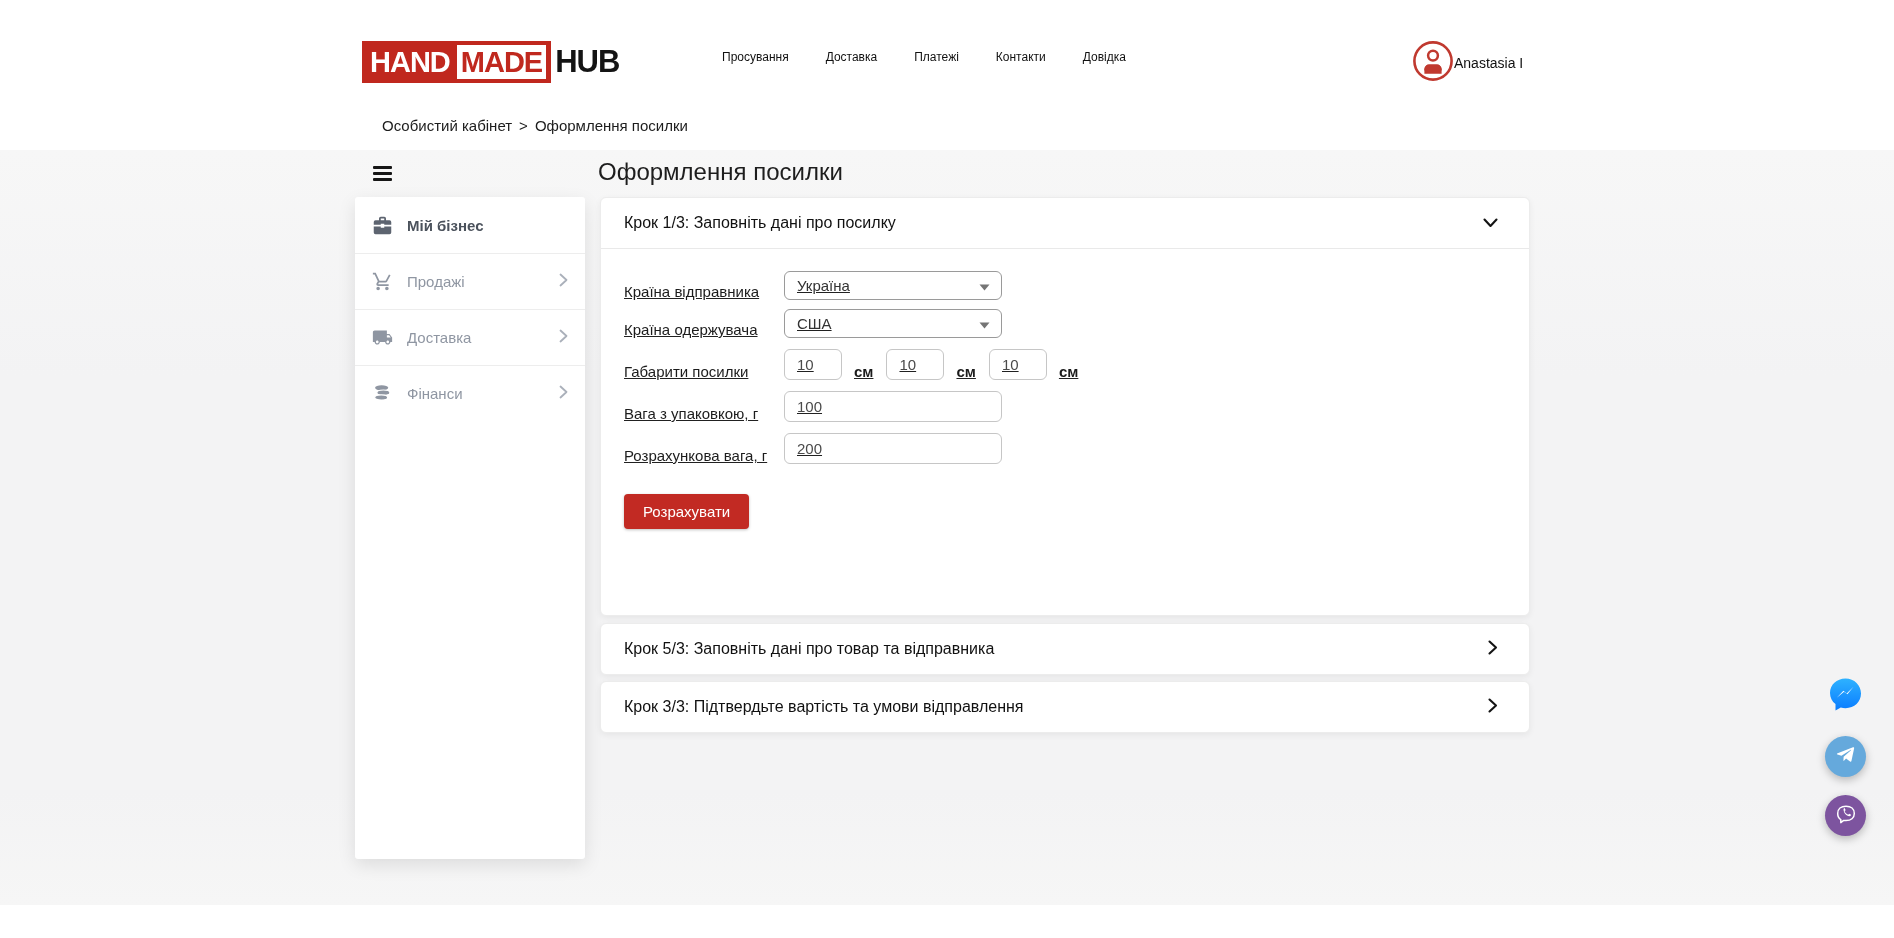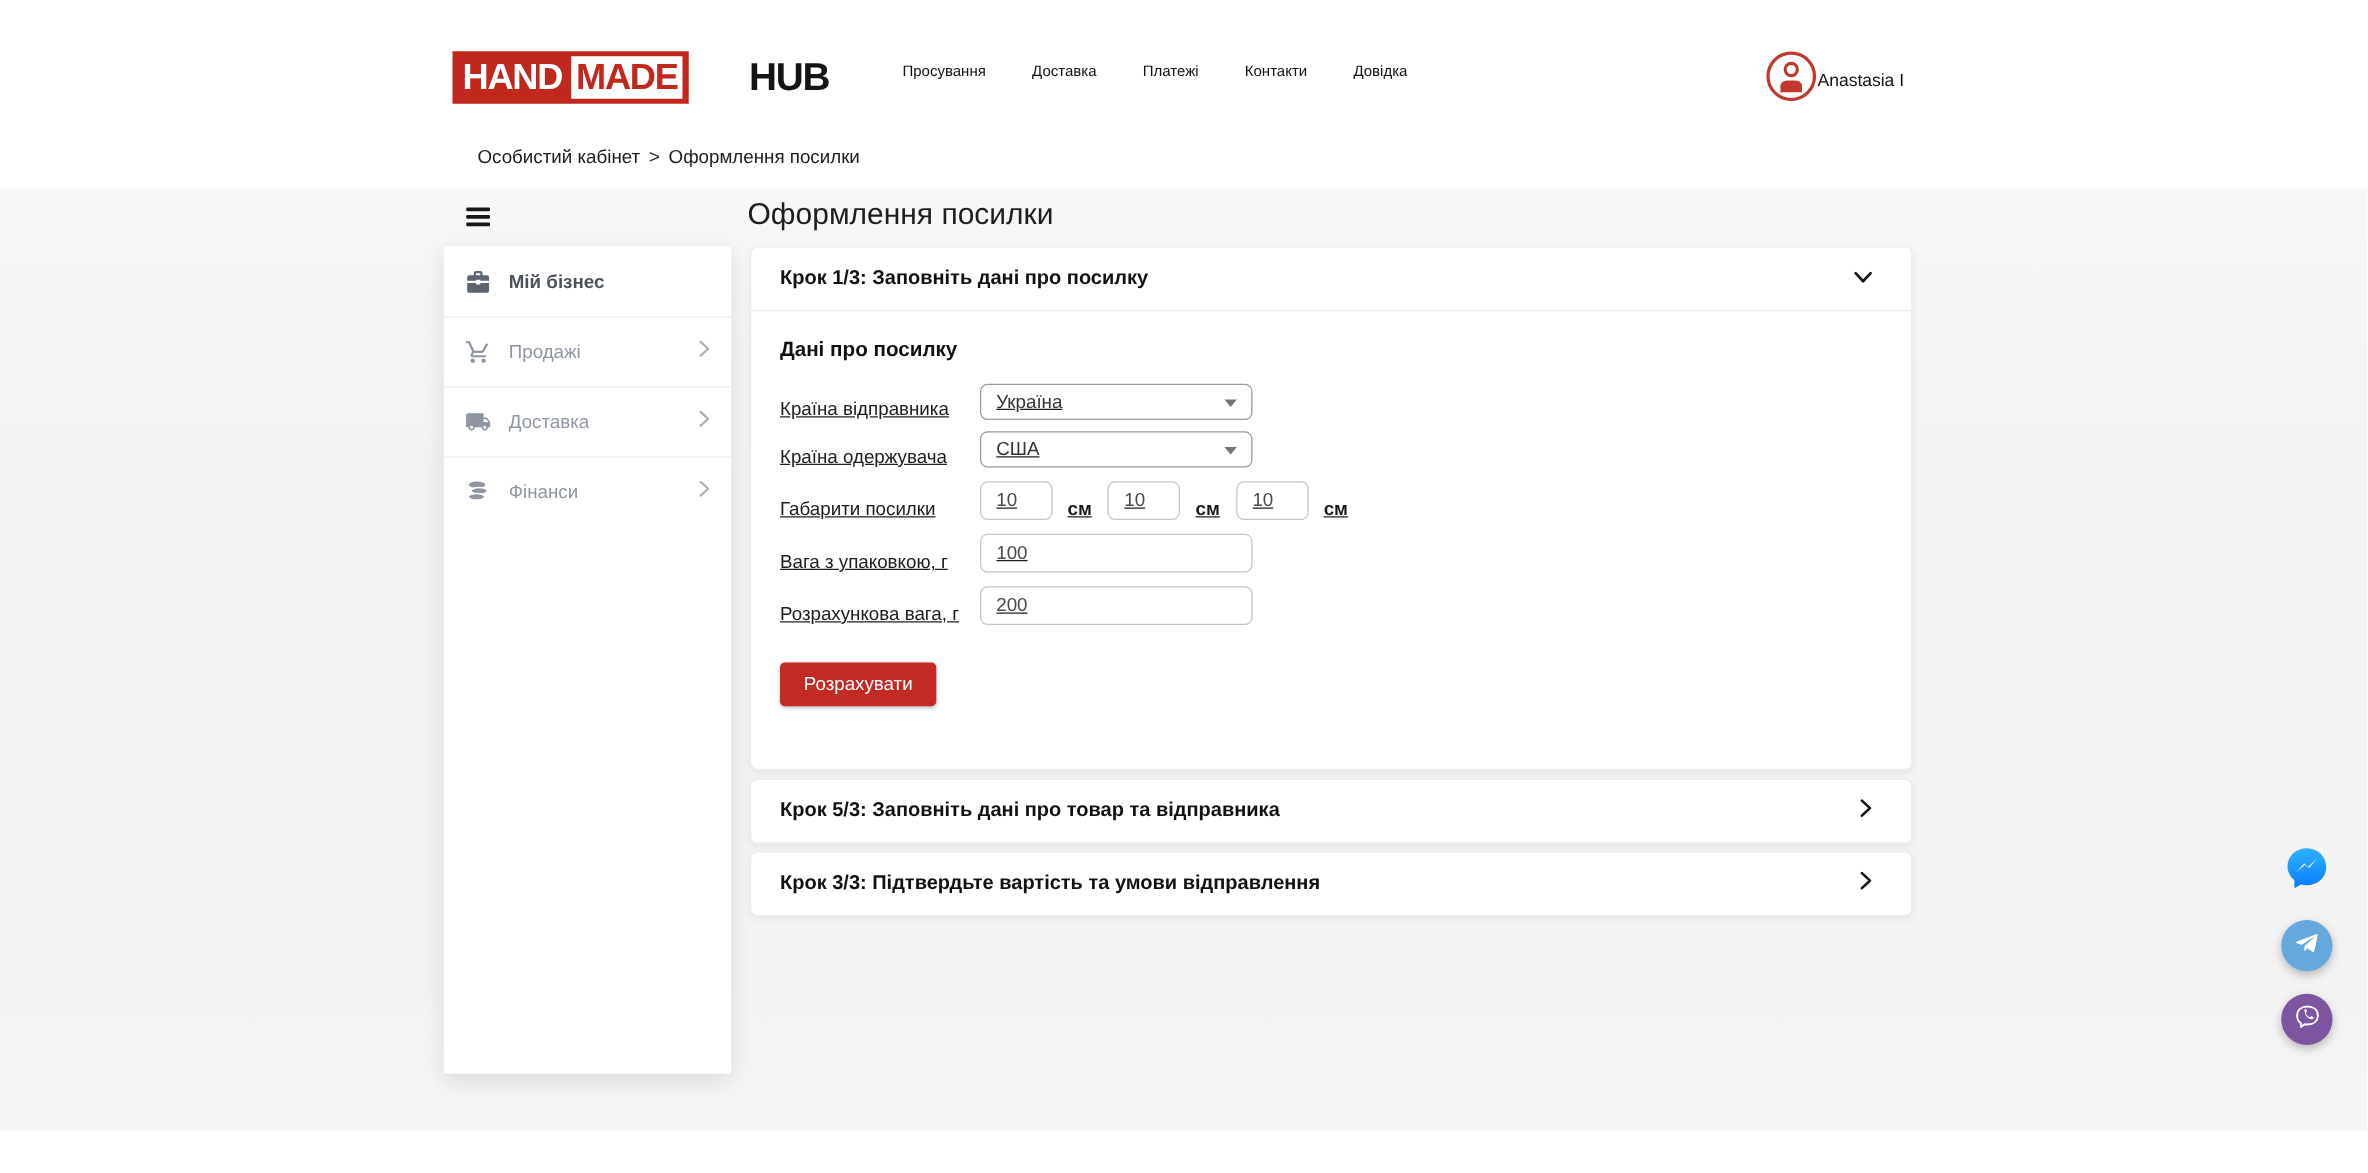--- a/index.html
+++ b/index.html
@@ -2,21 +2,21 @@
 <html><head>
 <meta charset="utf-8">
 <style>
   * { margin:0; padding:0; box-sizing:border-box; }
   html,body { background:#fff; }
   body { font-family:"Liberation Sans","DejaVu Sans",sans-serif; color:#212121; }
   .page { position:relative; width:1894px; height:938px; background:#fff; overflow:hidden; }
 
   
   .header { position:absolute; left:0; top:0; width:100%; height:150px; background:#fff; }
-  .logo { position:absolute; left:362px; top:41px; display:flex; align-items:center; cursor:pointer;gap:44px; }
+  .logo { position:absolute; left:362px; top:41px; display:flex; align-items:center; cursor:pointer; }
   .logo-box { display:flex; align-items:center; background:#c0281e; height:42px; padding:0 5px 0 8px; }
   .logo-hand { color:#fff; font-weight:700; font-size:29px; letter-spacing:-1px; }
   .logo-made { background:#fff; color:#c0281e; font-weight:700; font-size:29px; letter-spacing:-1px; margin-left:7px; padding:1px 4px; line-height:32px; }
   .logo-hub { color:#141414; font-weight:700; font-size:31px; letter-spacing:-1px; margin-left:4px; }
 
   .nav { position:absolute; left:722px; top:50px; display:flex; gap:37px; }
   .nav a { font-size:12px; color:#111; text-decoration:none; cursor:pointer; white-space:nowrap; }
 
   .user { position:absolute; left:1412px; top:40px; display:flex; align-items:center; cursor:pointer; }
   .user-name { font-size:14px; color:#111; }
@@ -50,21 +50,21 @@
 
   .card { position:absolute; left:600px; width:930px; background:#fff; border-radius:6px;
           border:1px solid #ececec; box-shadow:0 2px 6px rgba(0,0,0,.06); }
   .card1 { top:197px; height:419px; }
   .card2 { top:623px; height:52px; }
   .card3 { top:681px; height:52px; }
   .step-header { display:flex; align-items:center; justify-content:space-between;
                  height:51px; padding:0 31px 0 23px; cursor:pointer; }
   .card1 .step-header { border-bottom:1px solid #e9e9e9; }
   .card2 .step-header, .card3 .step-header { height:100%; }
-  .step-title { font-size:16px; font-weight:700; color:#111; }
+  .step-title { font-size:16px; font-weight:400; color:#111; }
   .chev-svg { flex:0 0 auto; }
 
   
   .step-body { padding:22px 23px 0 23px; }
   .form-heading { font-size:16.5px; font-weight:700; color:#111; margin-bottom:17px; }
   .frow { display:flex; align-items:flex-end; margin-bottom:9px;text-decoration:underline; }
   .frow .flabel { width:160px; font-size:15px; color:#1c1c1c; flex:0 0 160px; }
   .select { width:218px; height:29px; border:1px solid #9a9a9a; border-radius:6px; background:#fff;
             display:flex; align-items:center; justify-content:space-between; padding:0 11px 0 12px;
             font-size:15px; color:#333; cursor:pointer; }
@@ -194,21 +194,20 @@
   <section class="card card1">
     <div class="step-header">
       <span class="step-title">Крок 1/3: Заповніть дані про посилку</span>
       <span class="chev-svg">
         <svg width="15" height="10" viewBox="0 0 15 10" fill="none">
             <path d="M1.5 1.5L7.5 8l6-6.5" stroke="#141414" stroke-width="2.1" stroke-linecap="round" stroke-linejoin="round"></path>
           </svg>
       </span>
     </div>
     <div class="step-body">
-      <div class="form-heading">Дані про посилку</div>
 
       <div class="frow">
         <span class="flabel">Країна відправника</span>
         <div class="select">
           <span>Україна</span>
           <span>
             <svg width="11" height="7" viewBox="0 0 11 7">
                 <path d="M0.5 0.5h10L5.5 6.5z" fill="#757575"></path>
               </svg>
           </span>

